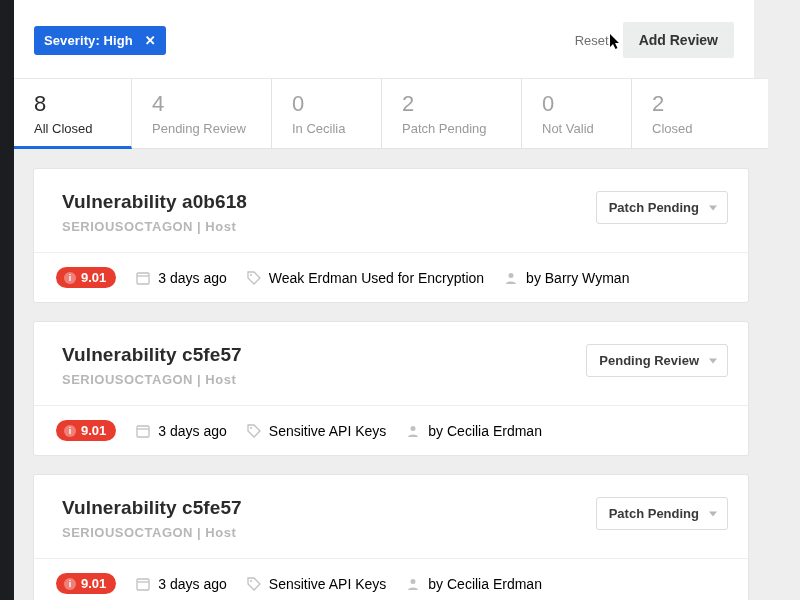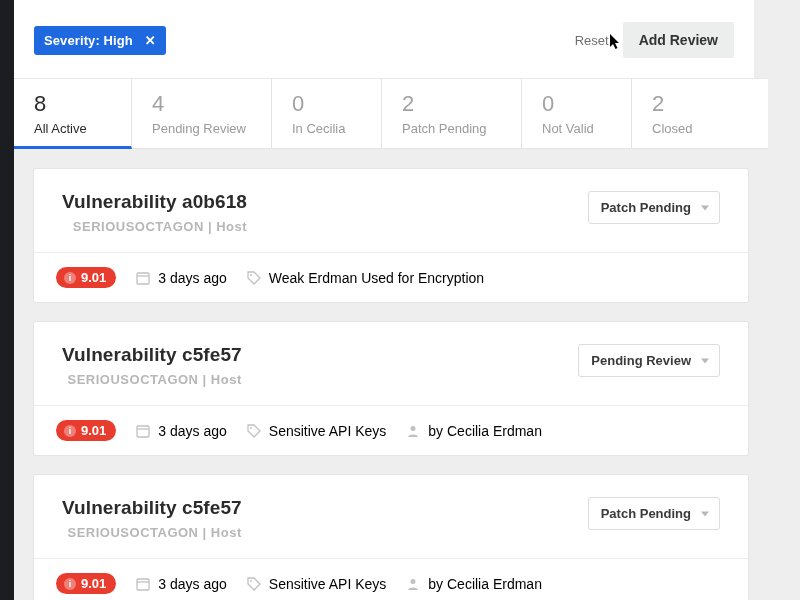--- a/index.html
+++ b/index.html
@@ -24,21 +24,21 @@
   .tab.t4 { width: 110px; }
   .tab.t5 { width: 136px; border-right: none;}
   .tab .count { font-size: 22px; color: #a2a2a2; font-weight: 400; }
   .tab .label { font-size: 13px; color: #9a9a9a; margin-top: 4px; }
   .tab.active { border-bottom: 3px solid #1f69e0; padding-bottom: 9px; }
   .tab.active .count { color: #2a2a2a; }
   .tab.active .label { color: #2a2a2a; }
 
   .cards { padding: 20px 20px 0 20px; width: 754px; }
   .card { background: #fff; border-radius: 2px; box-shadow: 0 0 0 1px rgba(0,0,0,0.04); margin-bottom: 20px; }
-  .card-top { padding: 22px 28px 18px 28px; display: flex; align-items: flex-start; text-align: right; }
+  .card-top { padding: 22px 20px 18px 28px; display: flex; align-items: flex-start; }
   .card-title { font-size: 19px; font-weight: 800; color: #2b2b2b; letter-spacing: .1px; }
   .card-sub { font-size: 13px; font-weight: 700; color: #b7b7b7; margin-top: 6px; letter-spacing: .5px; }
   .status-dd { margin-left: auto; border: 1px solid #dcdcdc; border-radius: 3px; padding: 8px 28px 8px 12px; font-size: 13px; font-weight: 700; color: #3a3a3a; cursor: pointer; position: relative; }
   .status-dd::after { content:""; position:absolute; right:10px; top:50%; width:0;height:0;border-left:4px solid transparent;border-right:4px solid transparent;border-top:5px solid #b8b8b8; transform: translateY(-50%); }
 
   .card-meta { border-top: 1px solid #eeeeee; padding: 14px 24px 14px 22px; display: flex; align-items: center; gap: 20px; font-size: 14px; color: #666; }
   .sev-pill { background: #e83c2e; color: #fff; font-weight: 800; font-size: 13px; border-radius: 12px; padding: 3px 10px 3px 8px; display: inline-flex; align-items: center; gap: 5px; }
   .sev-pill .ico { display:inline-flex; width:12px; height:12px; border-radius: 50%; background: rgba(255,255,255,.35); align-items:center; justify-content:center; font-size:9px; font-weight:900; color:#fff;}
   .meta-item { display: inline-flex; align-items: center; gap: 8px; color: #000000; }
   .meta-icon { color: #c1c1c1; display:inline-flex; }
@@ -59,21 +59,21 @@
       <button class="add-filter">Add Review</button>
     </div>
 
     <svg class="cursor" width="12" height="16" viewBox="0 0 12 16">
         <path d="M0 0 L0 13 L3 10 L5.5 15 L7.5 14 L5 9 L9 9 Z" fill="#000"></path>
       </svg>
 
     <div class="tabs">
       <div class="tab t0 active">
         <div class="count">8</div>
-        <div class="label">All Active</div>
+        <div class="label">All Closed</div>
       </div>
       <div class="tab t1">
         <div class="count">4</div>
         <div class="label">Pending Review</div>
       </div>
       <div class="tab t2">
         <div class="count">0</div>
         <div class="label">In Cecilia</div>
       </div>
       <div class="tab t3">
@@ -118,20 +118,29 @@
           </span>
           <span class="meta-item">
             <span class="meta-icon">
                 <svg width="14" height="14" viewBox="0 0 14 14">
                   <path d="M1 1 H7 L13 7 L7 13 L1 7 Z" fill="none" stroke="#c1c1c1" stroke-width="1.3"></path>
                   <circle cx="4" cy="4" r="1" fill="#c1c1c1"></circle>
                 </svg>
               </span>
             <span>Weak Erdman Used for Encryption</span>
           </span>
+          <span class="meta-item">
+            <span class="meta-icon">
+                <svg width="14" height="14" viewBox="0 0 14 14">
+                  <circle cx="7" cy="4.5" r="2.5" fill="#c1c1c1"></circle>
+                  <path d="M2 13 C2 9.5 12 9.5 12 13 Z" fill="#c1c1c1"></path>
+                </svg>
+              </span>
+            <span>by Barry Wyman</span>
+          </span>
         </div>
       </div>
 
       <div class="card">
         <div class="card-top">
           <div>
             <div class="card-title">Vulnerability c5fe57</div>
             <div class="card-sub">SERIOUSOCTAGON | Host</div>
           </div>
           <div class="status-dd">

